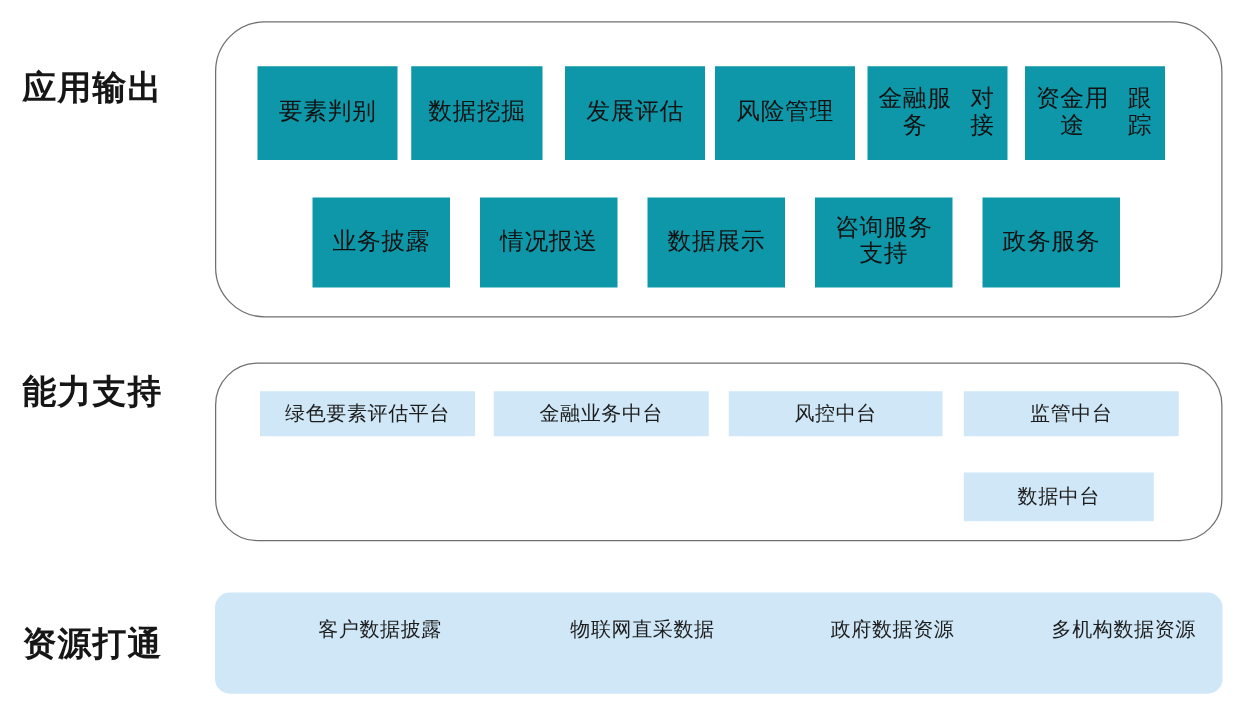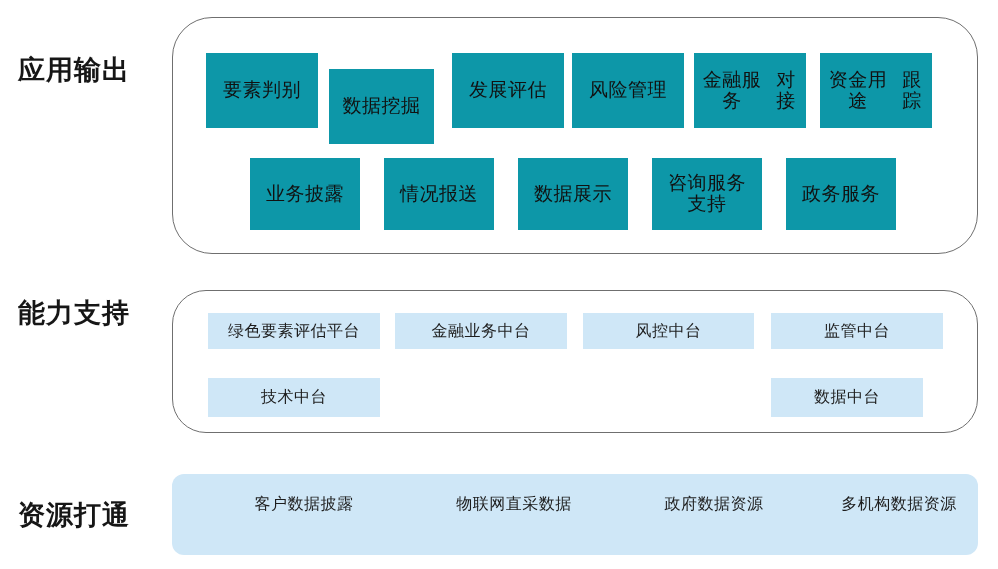--- a/index.html
+++ b/index.html
@@ -118,21 +118,21 @@
   <div id="label-capability" class="row-label">能力支持</div>
 
   <div id="label-resource" class="row-label">资源打通</div>
 
   <div id="container-application" class="round-container"></div>
 
   <div class="teal-box" style="left:206px; top:53px; width:112px; height:75px;">
     <span>要素判别</span>
   </div>
 
-  <div class="teal-box" style="left:329px; top:53px; width:105px; height:75px;margin-top:16px;">
+  <div class="teal-box" style="left:329px; top:53px; width:105px; height:75px;">
     <span>数据挖掘</span>
   </div>
 
   <div class="teal-box" style="left:452px; top:53px; width:112px; height:75px;">
     <span>发展评估</span>
   </div>
 
   <div class="teal-box" style="left:572px; top:53px; width:112px; height:75px;">
     <span>风险管理</span>
   </div>
@@ -179,23 +179,20 @@
   </div>
 
   <div class="blue-box" style="left:583px; top:313px; width:171px; height:36px;">
     <span>风控中台</span>
   </div>
 
   <div class="blue-box" style="left:771px; top:313px; width:172px; height:36px;">
     <span>监管中台</span>
   </div>
 
-  <div class="blue-box" style="left:208px; top:378px; width:172px; height:39px;">
-    <span>技术中台</span>
-  </div>
 
 
   <div class="blue-box" style="left:771px; top:378px; width:152px; height:39px;">
     <span>数据中台</span>
   </div>
 
   <div id="resource-bar">
     <div class="resource-item" style="left:22px; width:220px;">
       <span>客户数据披露</span>
     </div>

